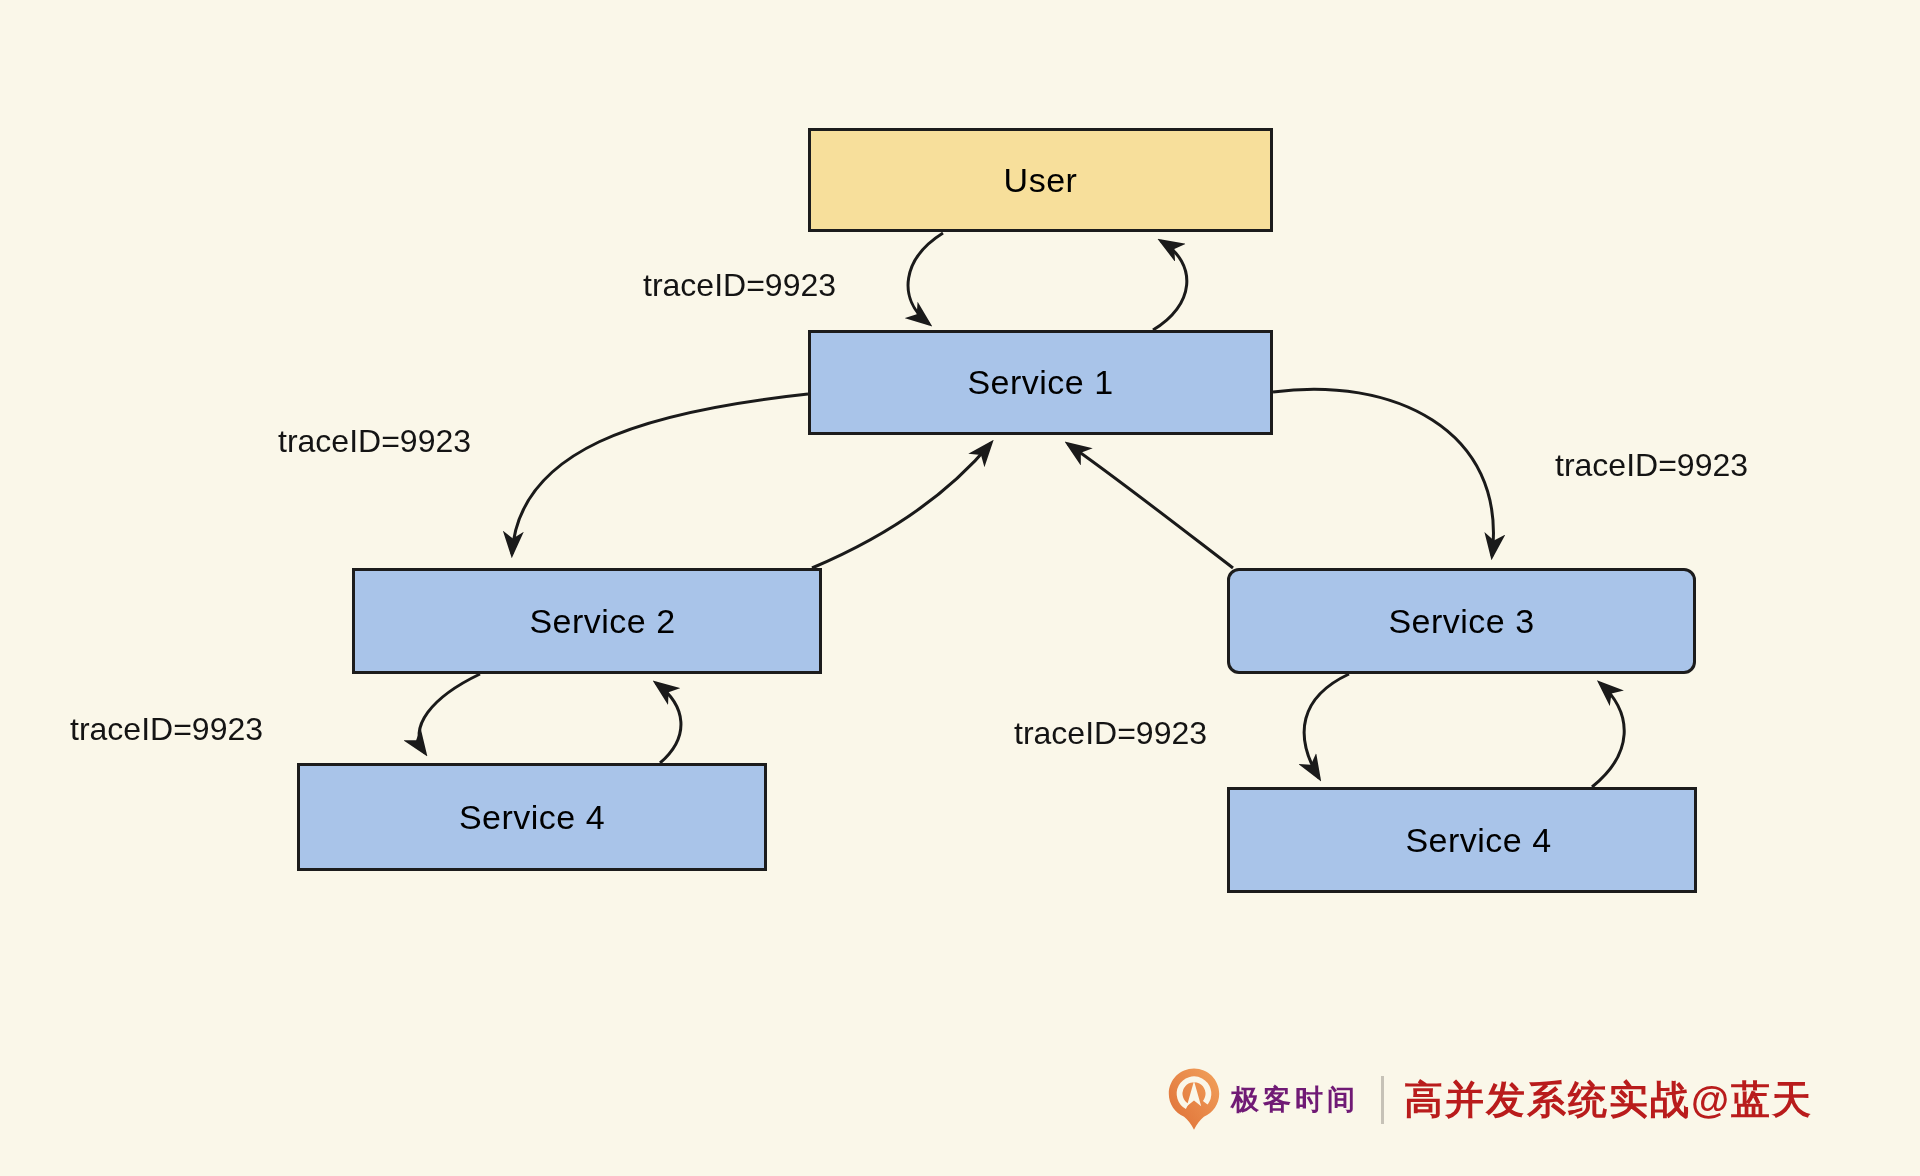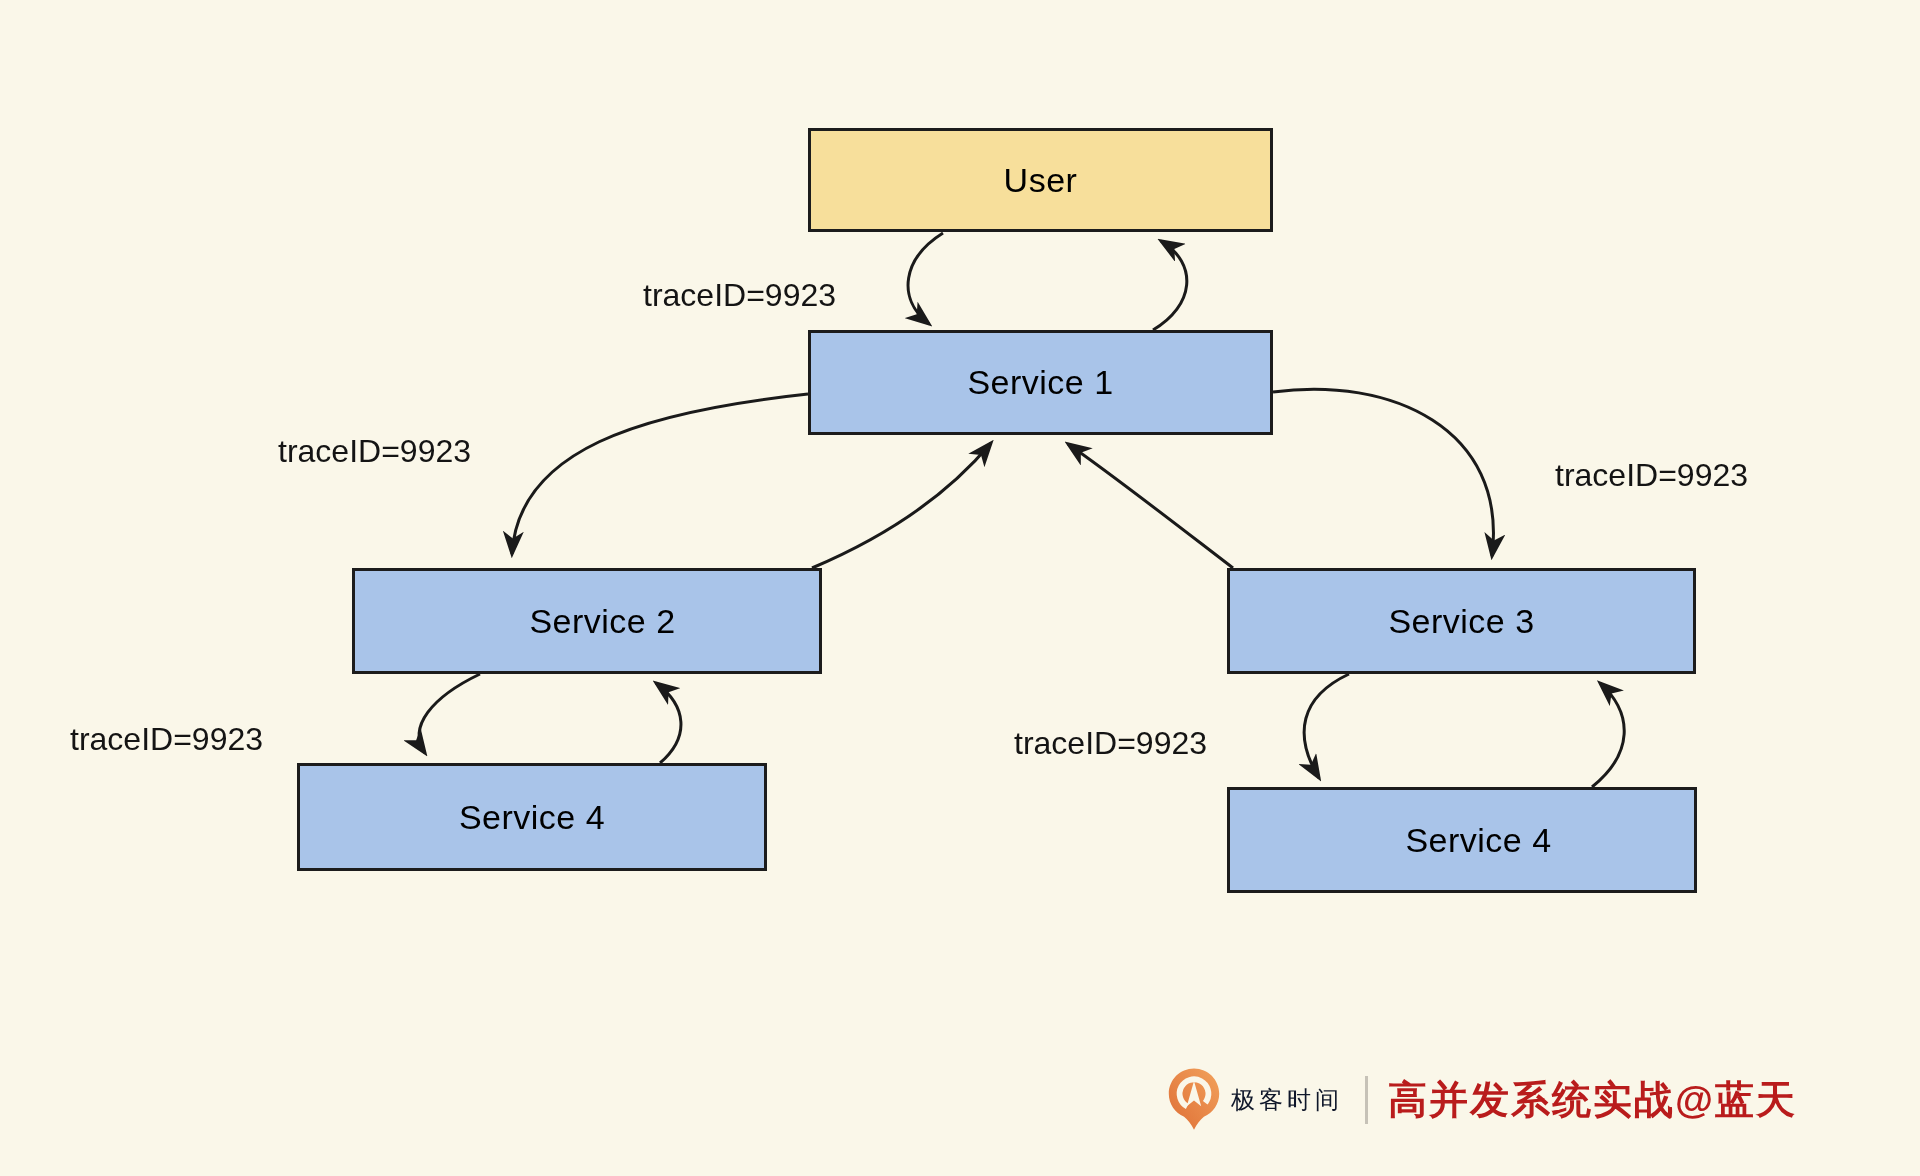--- a/index.html
+++ b/index.html
@@ -16,41 +16,41 @@
     position:absolute;
     box-sizing:border-box;
     border:3px solid #1c1c1c;
     display:flex;align-items:center;justify-content:center;
     font-size:34px;color:#000000;
     letter-spacing:0.5px;
   }
   .node.user{left:808px;top:128px;width:465px;height:104px;background:#F7DF9B;}
   .node.s1{left:808px;top:330px;width:465px;height:105px;background:#A9C4E9;}
   .node.s2{left:352px;top:568px;width:470px;height:106px;background:#A9C4E9;padding-left:31px;}
-  .node.s3{left:1227px;top:568px;width:469px;height:106px;background:#A9C4E9;}
+  .node.s3{left:1227px;top:568px;width:469px;height:106px;background:#A9C4E9;border-radius:12px;}
   .node.s5{left:297px;top:763px;width:470px;height:108px;background:#A9C4E9;}
   .node.s4{left:1227px;top:787px;width:470px;height:106px;background:#A9C4E9;padding-left:33px;}
 
   .trace-label{
     position:absolute;
     font-size:32px;color:#141414;
-    white-space:nowrap;line-height:38px;margin-top:10px;
+    white-space:nowrap;line-height:38px;
   }
   .tl-top{left:643px;top:266px;}
   .tl-left{left:278px;top:422px;}
   .tl-right{left:1555px;top:446px;}
   .tl-bottom-left{left:70px;top:710px;}
   .tl-middle{left:1014px;top:714px;}
 
   .footer{
     position:absolute;left:1167px;top:1064px;height:72px;
     display:flex;align-items:center;
   }
   .pin{width:54px;height:68px;flex:0 0 auto;}
-  .brand{font-size:24px;color:#0f172a;letter-spacing:4px;margin-left:10px;font-weight:400;}
+  .brand{font-size:28px;color:#701a75;letter-spacing:4px;margin-left:10px;font-weight:700;}
   .sep{width:3px;height:48px;background:#C6C2B7;margin:0 20px 0 22px;}
   .credit{font-size:39px;color:#b91c1c;letter-spacing:2px;font-weight:700;}
 </style>
 </head>
 <body>
 
 <div class="canvas">
 
   <svg class="wires" viewBox="0 0 1920 1176">
     <defs>

